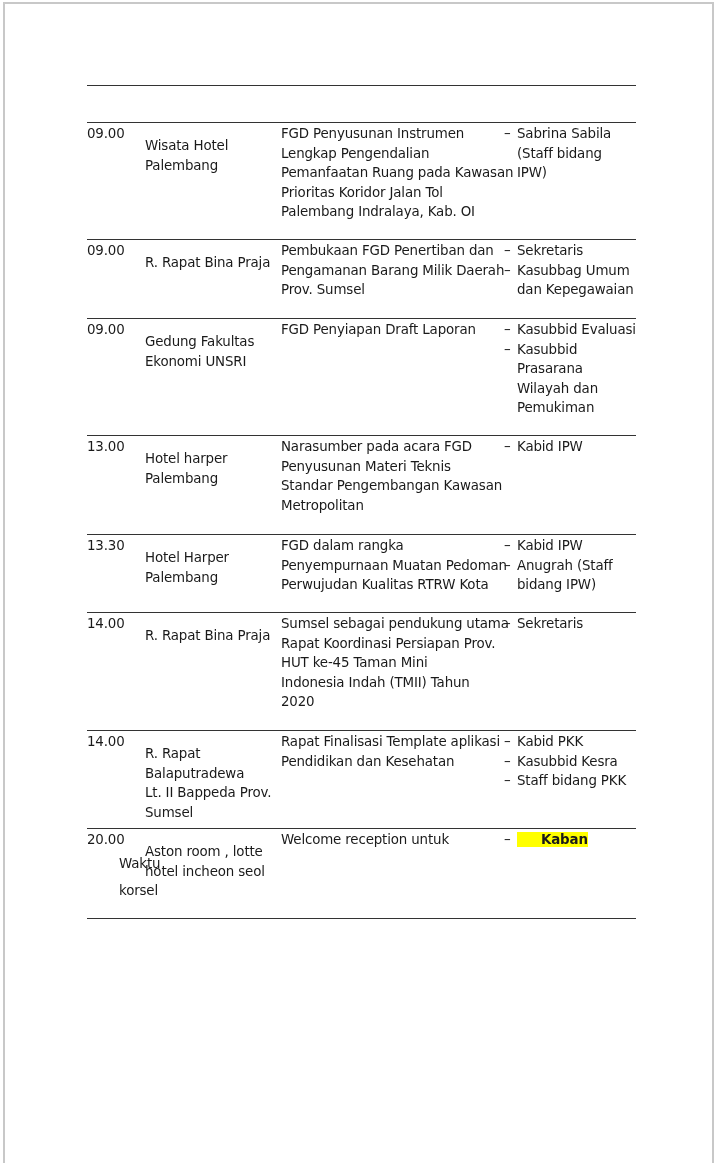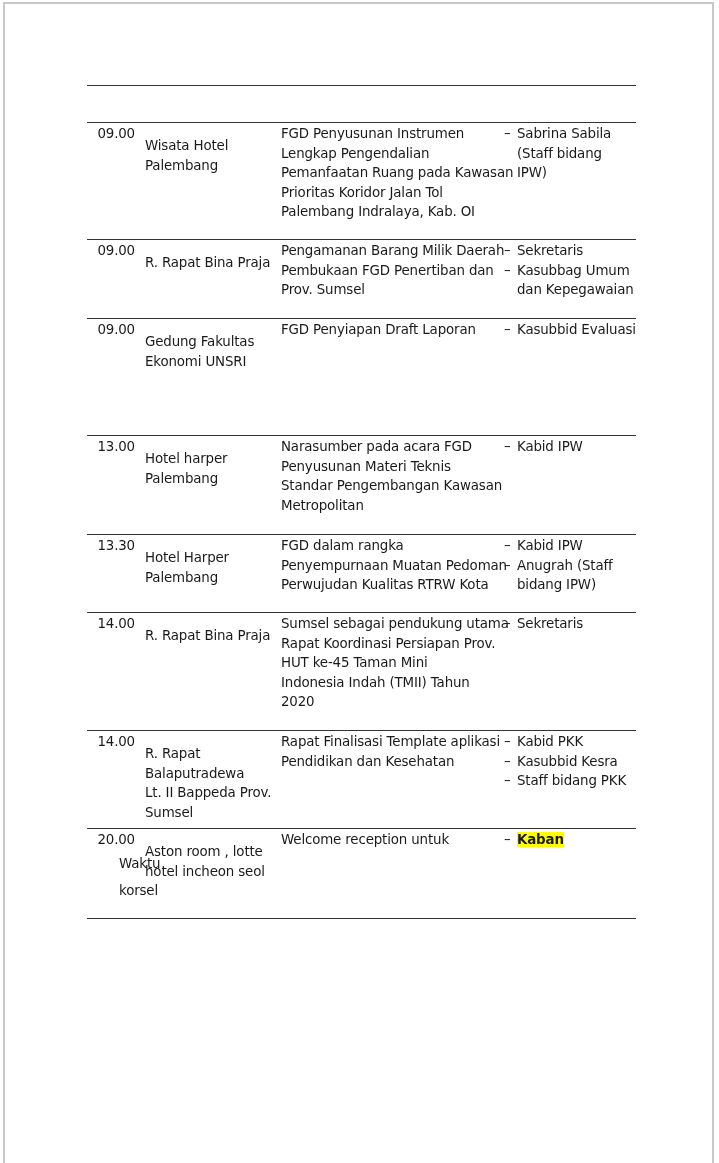--- a/index.html
+++ b/index.html
@@ -2,28 +2,28 @@
 <html><head>
 <meta charset="utf-8">
 <style>
   html, body { margin:0; padding:0; background:#ffffff; }
   body { width:719px; height:1163px; position:relative; overflow:hidden;
          font-family:"DejaVu Sans", sans-serif; color:#1a1a1a; }
   .page { position:absolute; left:3px; top:2px; width:711px; height:1175px;
           border:2px solid #c8c8c8; border-bottom:none; background:#fff; box-sizing:border-box; }
   .hline { position:absolute; left:87px; width:549px; height:0; border-top:1.5px solid #333; }
   .row { position:absolute; left:87px; width:549px; font-size:13.4px; line-height:19.5px; letter-spacing:-0.15px; }
-  .time { position:absolute; left:0; width:48px; text-align:right; }
+  .time { position:absolute; left:0; width:48px; }
   .time .note { display:block; line-height:27px;margin-left:32px; }
   .loc { position:absolute; left:58px; width:136px;margin-top:12px; }
   .act { position:absolute; left:194px; width:220px; }
   .att { position:absolute; left:416px; width:135px; }
   .att .item { position:relative; padding-left:14px; }
   .att .item::before { content:"–"; position:absolute; left:1px; top:0; }
-  .hl { background:#ffff00; font-weight:bold; }
+  .hl { background:#ffff00; font-weight:bold;padding-left:24px; }
   .line { display:block; white-space:nowrap; }
 </style>
 </head>
 <body>
 
 <div class="page"></div>
 
 <div class="hline" style="top:85px"></div>
 
 <div id="table">
@@ -60,22 +60,22 @@
       </div>
     </div>
     <div class="row" style="top: 241px;">
       <div class="time">
         <span class="line">09.00</span>
       </div>
       <div class="loc">
         <span class="line">R. Rapat Bina Praja</span>
       </div>
       <div class="act">
+        <span class="line">Pembukaan FGD Penertiban dan</span>
         <span class="line">Pengamanan Barang Milik Daerah</span>
-        <span class="line">Pembukaan FGD Penertiban dan</span>
         <span class="line">Prov. Sumsel</span>
       </div>
       <div class="att">
         <div class="item">
           <span class="line">Sekretaris</span>
         </div>
         <div class="item">
           <span class="line">Kasubbag Umum</span>
           <span class="line">dan Kepegawaian</span>
         </div>
@@ -88,20 +88,26 @@
       <div class="loc">
         <span class="line">Gedung Fakultas</span>
         <span class="line">Ekonomi UNSRI</span>
       </div>
       <div class="act">
         <span class="line">FGD Penyiapan Draft Laporan</span>
       </div>
       <div class="att">
         <div class="item">
           <span class="line">Kasubbid Evaluasi</span>
+        </div>
+        <div class="item">
+          <span class="line">Kasubbid</span>
+          <span class="line">Prasarana</span>
+          <span class="line">Wilayah dan</span>
+          <span class="line">Pemukiman</span>
         </div>
       </div>
     </div>
     <div class="row" style="top: 437px;">
       <div class="time">
         <span class="line">13.00</span>
       </div>
       <div class="loc">
         <span class="line">Hotel harper</span>
         <span class="line">Palembang</span>

